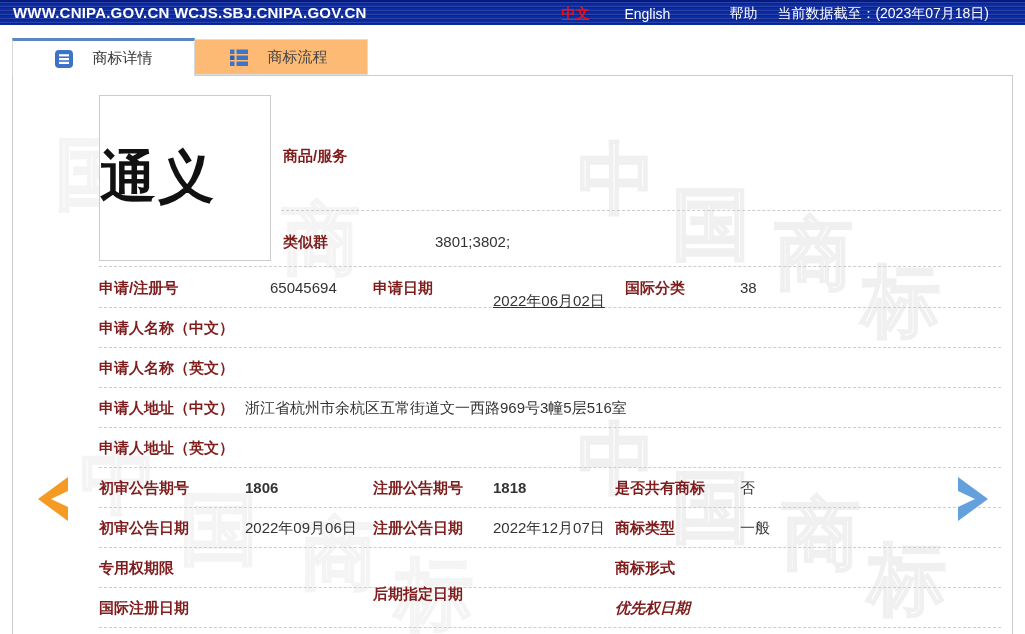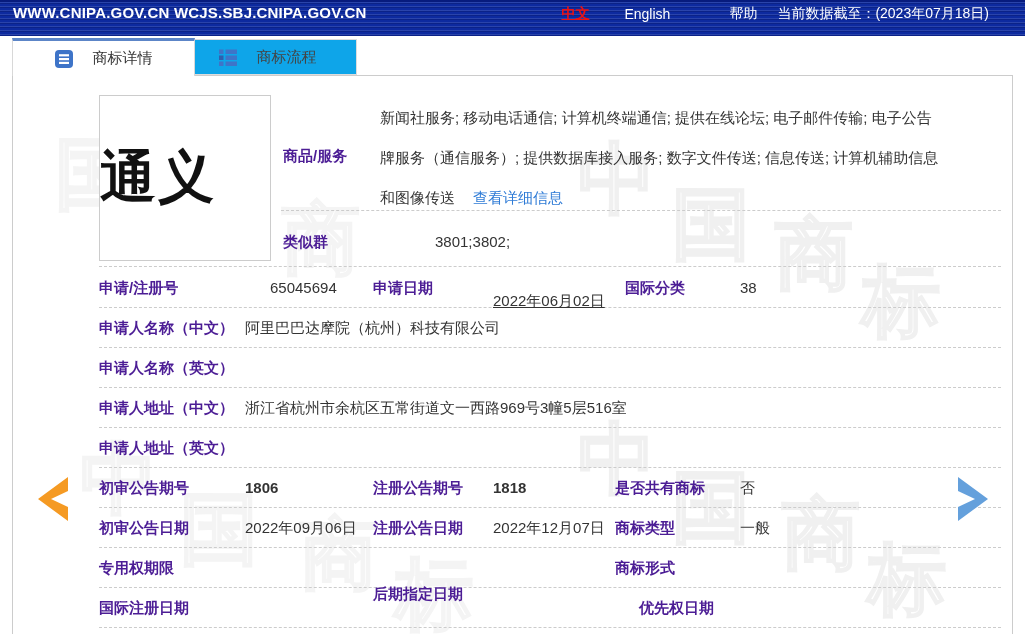--- a/index.html
+++ b/index.html
@@ -1,59 +1,59 @@
 <!DOCTYPE html>
 <html><head>
 <meta charset="utf-8">
 <style>
   * { box-sizing: border-box; margin: 0; padding: 0; }
   html,body { width:1025px; height:634px; overflow:hidden; background:#fff;
               font-family:"Liberation Sans","DejaVu Sans",sans-serif; }
   .abs { position:absolute; }
 
   
-  #topbar { left:0; top:0; width:1025px; height:36px; background:#0D2A9F;
+  #topbar { left:0; top:0; width:1025px; height:25px; background:#0D2A9F;
     background-image:repeating-linear-gradient(180deg, rgba(255,255,255,0.12) 0 1px, rgba(0,0,30,0.18) 1px 2px, transparent 2px 4px);
     border-top:2px solid #071B7E; z-index:10; }
   #topbar-left { position:absolute; left:13px; top:2px; color:#fff; font-weight:bold;
     font-size:15px; letter-spacing:0.2px; white-space:nowrap; }
   #topbar-right { position:absolute; right:36px; top:3px; display:flex; align-items:center;
     gap:14px; color:#fff; font-size:14px; white-space:nowrap; }
   #lang-zh { color:#EE1111; text-decoration:underline; font-weight:bold; cursor:pointer; }
   #lang-en, #help-link { color:#fff; cursor:pointer;padding-left:21px; }
   #help-link { margin-left:24px; }
   #data-until { margin-left:6px; }
 
   
   .tab { display:flex; align-items:center; justify-content:center; gap:20px;
          font-size:15px; cursor:pointer; }
   #tab-details { left:12px; top:38px; width:183px; height:38px; background:#fff;
     border-top:3px solid #5C85C7; border-left:1px solid #d8d8d8; border-right:1px solid #d8d8d8;
     color:#333; z-index:6; }
-  #tab-flow { left:179px; top:39px; width:178px; height:36px; background:#0ea5e9;
+  #tab-flow { left:190px; top:39px; width:178px; height:36px; background:#fdba74;
     border-top:1px solid #ddd; border-right:1px solid #ddd; border-bottom:1px solid #ddd;
     color:#444; z-index:5; }
 
   
   #content { left:12px; top:75px; width:1001px; height:560px; background:#fff;
     border:1px solid #ccc; overflow:hidden; z-index:1; }
   #content .in { position:absolute; }
 
   
   .wm { position:absolute; font-size:78px; font-weight:bold; color:transparent;
     -webkit-text-stroke:2px #f0f0f0; z-index:0; user-select:none; line-height:1; }
   .wm.light { -webkit-text-stroke:2px #f4f4f4; }
 
   
   #tm-image { left:86px; top:19px; width:172px; height:166px; border:1px solid #ccc;
     background:#fff; display:flex; align-items:center; z-index:2; }
   #tm-image span { font-size:56px; font-weight:bold; color:#111; letter-spacing:2px; }
 
   
-  .lbl { position:absolute; font-size:15px; font-weight:bold; color:#4c1d95; white-space:nowrap; z-index:2; }
+  .lbl { position:absolute; font-size:15px; font-weight:bold; color:#7f1d1d; white-space:nowrap; z-index:2; }
   .val { position:absolute; font-size:15px; color:#333; white-space:nowrap; z-index:2; }
   .val.bold { font-weight:bold; }
   .sep { position:absolute; border-top:1px dashed #ccc; height:0; z-index:1; }
   #goods-lines { position:absolute; left:367px; top:22px; z-index:2; }
   #goods-lines .gl { height:40px; line-height:40px; font-size:15px; color:#333; white-space:nowrap; }
   #detail-link { color:#2E7BD6; cursor:pointer; margin-left:18px; }
 
   
   .nav-arrow { position:absolute; width:36px; height:46px; cursor:pointer; z-index:4; }
 </style>
@@ -106,41 +106,35 @@
   <span class="wm light" style="left:67px;  top:364px;">中</span>
   <span class="wm light" style="left:167px; top:414px;">国</span>
   <span class="wm light" style="left:287px; top:439px;">商</span>
   <span class="wm light" style="left:382px; top:479px;">标</span>
 
   <div id="tm-image" class="in">
     <span>通义</span>
   </div>
 
   <div class="lbl" style="left:270px; top:71px;">商品/服务</div>
-  <div id="goods-lines">
-    <div class="gl">新闻社服务; 移动电话通信; 计算机终端通信; 提供在线论坛; 电子邮件传输; 电子公告</div>
-    <div class="gl">牌服务（通信服务）; 提供数据库接入服务; 数字文件传送; 信息传送; 计算机辅助信息</div>
-    <div class="gl"><span>和图像传送</span><span id="detail-link">查看详细信息</span></div>
-  </div>
 
   <div class="sep" style="left:268px; top:134px; width:720px;"></div>
   <div class="lbl" style="left:270px; top:157px;">类似群</div>
   <div class="val" style="left:394px; top:157px;margin-left:28px;">3801;3802;</div>
 
   <div class="sep" style="left:86px; top:190px; width:902px;"></div>
   <div class="lbl" style="left:86px;  top:203px;">申请/注册号</div>
   <div class="val" style="left:232px; top:203px;margin-left:25px;">65045694</div>
   <div class="lbl" style="left:360px; top:203px;">申请日期</div>
   <div class="val" style="left:480px; top:216px;text-decoration:underline;">2022年06月02日</div>
   <div class="lbl" style="left:612px; top:203px;">国际分类</div>
   <div class="val" style="left:727px; top:203px;">38</div>
 
   <div class="sep" style="left:86px; top:231px; width:902px;"></div>
   <div class="lbl" style="left:86px;  top:243px;">申请人名称（中文）</div>
-  <div class="val" style="left:232px; top:243px;">阿里巴巴达摩院（杭州）科技有限公司</div>
 
   <div class="sep" style="left:86px; top:271px; width:902px;"></div>
   <div class="lbl" style="left:86px;  top:283px;">申请人名称（英文）</div>
   <div class="val" style="left:232px; top:283px;"></div>
 
   <div class="sep" style="left:86px; top:311px; width:902px;"></div>
   <div class="lbl" style="left:86px;  top:323px;">申请人地址（中文）</div>
   <div class="val" style="left:232px; top:323px;">浙江省杭州市余杭区五常街道文一西路969号3幢5层516室</div>
 
   <div class="sep" style="left:86px; top:351px; width:902px;"></div>
@@ -164,21 +158,21 @@
   <div class="val" style="left:727px; top:443px;">一般</div>
 
   <div class="sep" style="left:86px; top:471px; width:902px;"></div>
   <div class="lbl" style="left:86px;  top:483px;">专用权期限</div>
   <div class="lbl" style="left:602px; top:483px;">商标形式</div>
   <div class="val" style="left:727px; top:483px;"></div>
 
   <div class="sep" style="left:86px; top:511px; width:902px;"></div>
   <div class="lbl" style="left:86px;  top:523px;">国际注册日期</div>
   <div class="lbl" style="left:360px; top:509px;">后期指定日期</div>
-  <div class="lbl" style="left:626px; top:523px;">优先权日期</div>
+  <div class="lbl" style="left:602px; top:523px;font-style:italic;">优先权日期</div>
   <div class="sep" style="left:86px; top:551px; width:902px;"></div>
 
   <svg class="nav-arrow" style="left:20px; top:400px;" viewBox="0 0 36 46">
     <path d="M35 1 L5 23 L35 45 L35 31 L18 23 L35 15 Z" fill="#F59A23"></path>
   </svg>
   <svg class="nav-arrow" style="left:944px; top:400px;" viewBox="0 0 36 46">
     <path d="M1 1 L31 23 L1 45 L1 31 L18 23 L1 15 Z" fill="#64A0DC"></path>
   </svg>
 </div>
 

